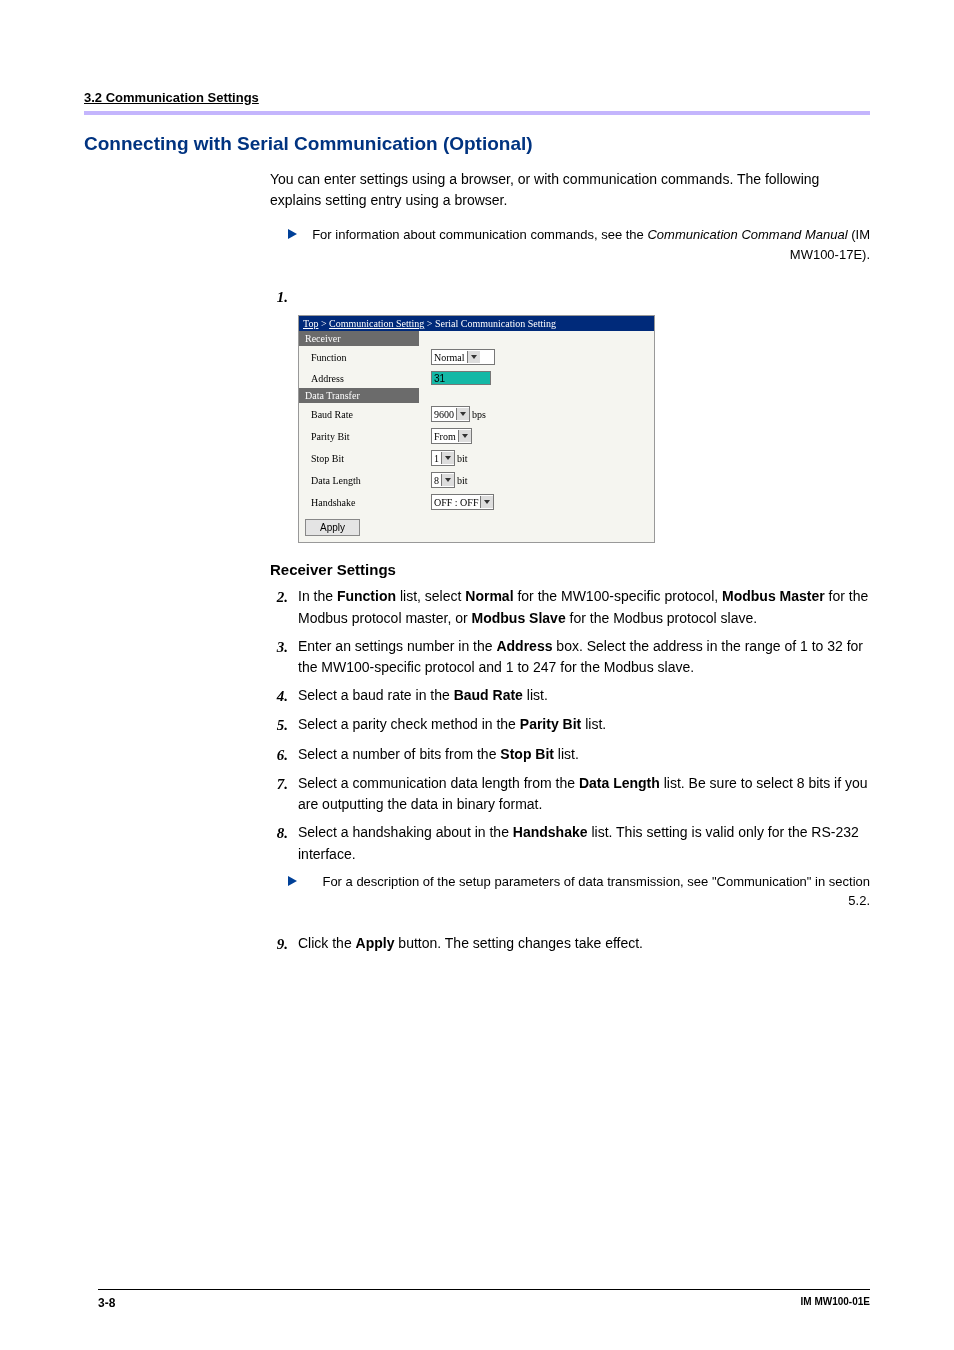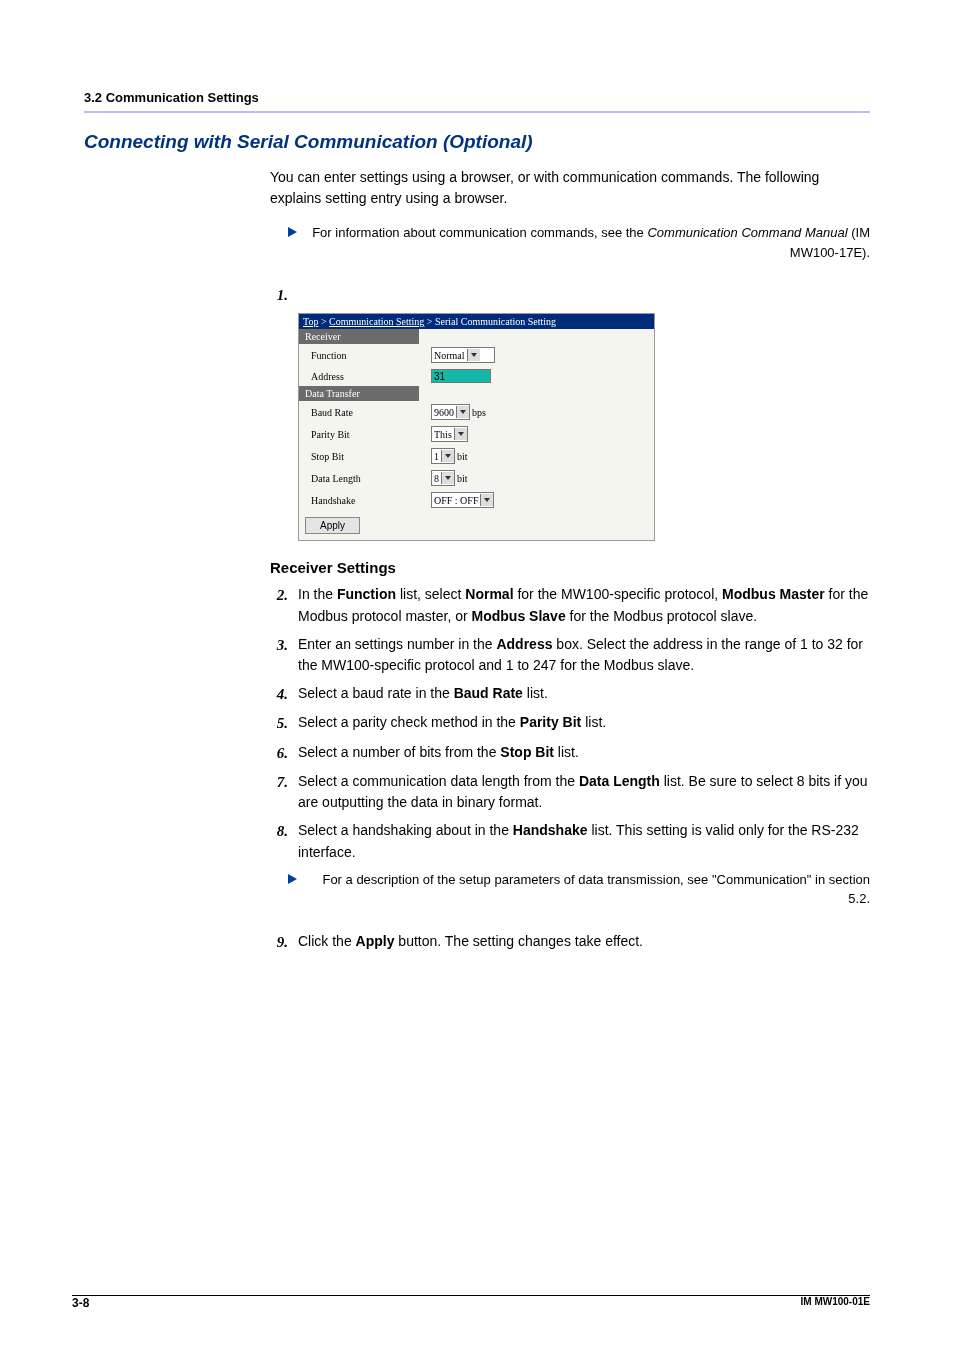--- a/index.html
+++ b/index.html
@@ -16,30 +16,30 @@
   .page {
     padding: 90px 84px 40px 84px;
     box-sizing: border-box;
     height: 100%;
     position: relative;
   }
   .section-header {
     font-size: 13px;
     font-weight: bold;
     color: #000;
-    border-bottom: 2px solid #c4b5fd;
+    border-bottom: 4px solid #c4b5fd;
     padding-bottom: 6px;
     margin-bottom: 18px;
+    text-decoration: underline;
   }
   .h2 {
     font-size: 19px;
     font-weight: bold;
     color: #003380;
     margin: 0 0 14px 0;
-    font-style: italic;
   }
   .indent-block {
     margin-left: 186px;
   }
   .body-text {
     font-size: 14px;
     line-height: 1.5;
     margin: 0 0 14px 0;
   }
   .note-row {
@@ -152,23 +152,24 @@
     padding: 2px 14px;
     margin: 6px 0 6px 6px;
     font-family: Arial, sans-serif;
     font-size: 10px;
     display: inline-block;
   }
   .unit { margin-left: 2px; font-size:10px; font-family: "Times New Roman", serif;}
   .footer {
     position: absolute;
     bottom: 40px;
-    left: 72px;
+    left: 98px;
     right: 84px;
     border-top: 1px solid #000;
+    padding-top: 6px;
     display: flex;
     justify-content: space-between;
     font-size: 12px;
   }
   .footer .pn { font-weight: bold; }
   .footer .doc { font-weight: bold; font-size: 10px; }
 </style>
 </head>
 <body>
 
@@ -216,21 +217,21 @@
         <div class="shot-row">
           <div class="shot-lbl">Baud Rate</div>
           <div class="shot-val"><span class="sel">
                 <span>9600</span>
                 <span class="arrow"></span>
               </span><span class="unit">bps</span></div>
         </div>
         <div class="shot-row">
           <div class="shot-lbl">Parity Bit</div>
           <div class="shot-val"><span class="sel">
-                <span>This</span>
+                <span>From</span>
                 <span class="arrow"></span>
               </span></div>
         </div>
         <div class="shot-row">
           <div class="shot-lbl">Stop Bit</div>
           <div class="shot-val"><span class="sel">
                 <span>1</span>
                 <span class="arrow"></span>
               </span><span class="unit">bit</span></div>
         </div>

